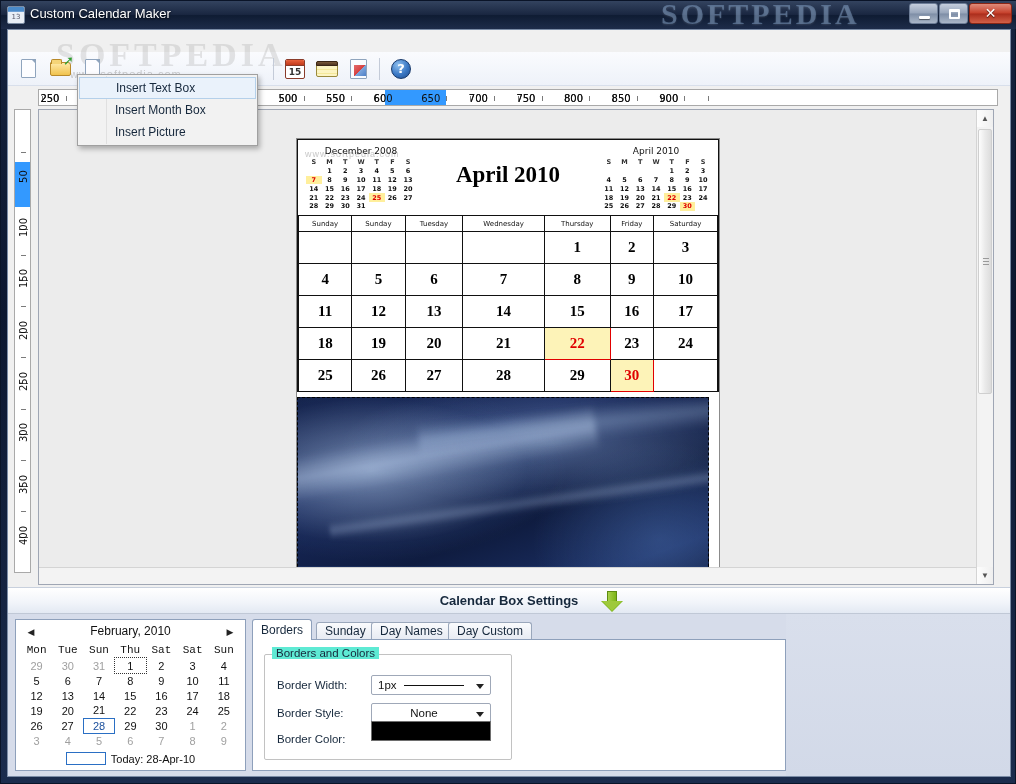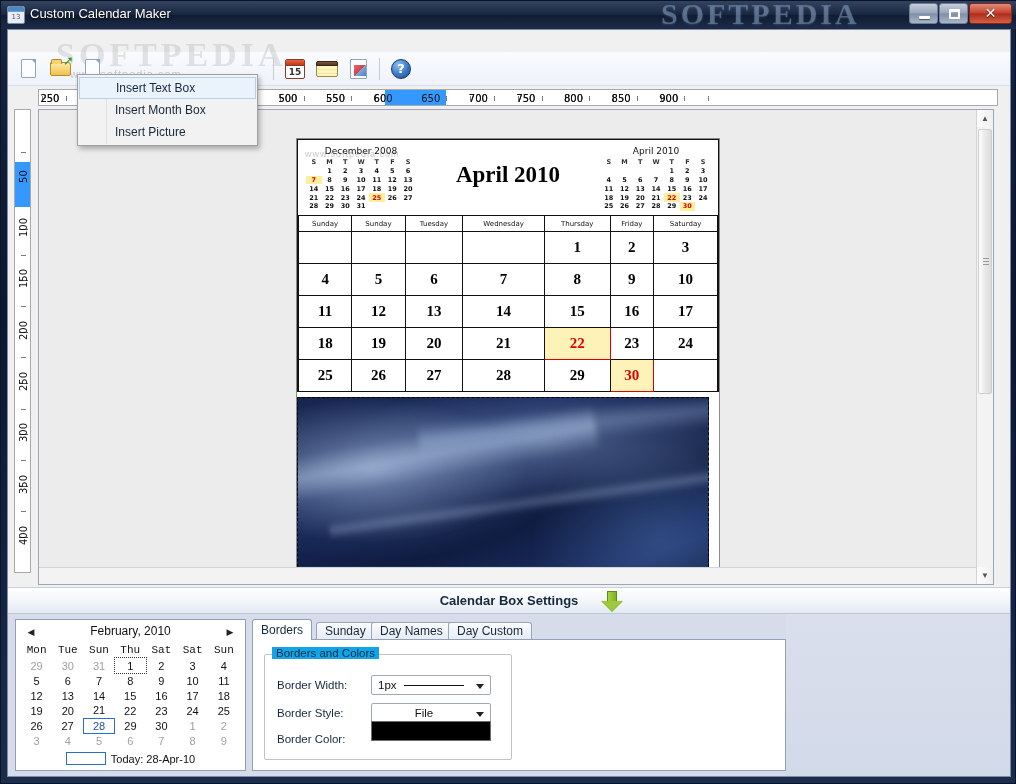--- a/index.html
+++ b/index.html
@@ -469,21 +469,21 @@
   }
   #tabpanel {
     position: absolute; left: 0; top: 20px; width: 534px; height: 132px;
     background: #ffffff; border: 1px solid #8ea0bb;
   }
   #groupbox {
     position: absolute; left: 11px; top: 14px; width: 248px; height: 106px;
     border: 1px solid #c2c2c2; border-radius: 2px;
   }
   #groupbox .legend {
-    position: absolute; left: 7px; top: -8px; background: #0ea5e9;
+    position: absolute; left: 7px; top: -8px; background: #5eead4;
     padding: 0 4px; font-size: 11.5px; color: #16283c;
   }
   .field-label {
     position: absolute; font-size: 11.5px; color: #16283c;
     font-family: "Liberation Sans", sans-serif;
   }
   .combo {
     position: absolute; height: 20px; width: 120px;
     background: #ffffff; border: 1px solid #9fa8b8; border-radius: 2px;
     cursor: pointer;
@@ -1000,21 +1000,21 @@
 
             <div class="field-label" style="left:12px; top:24px">Border Width:</div>
             <div class="combo" style="left:106px; top:20px">
               <div class="txt">1px</div>
               <div class="line"></div>
               <div class="caret"></div>
             </div>
 
             <div class="field-label" style="left:12px; top:52px">Border Style:</div>
             <div class="combo" style="left:106px; top:48px">
-              <div class="txt center">File</div>
+              <div class="txt center">None</div>
               <div class="caret"></div>
             </div>
 
             <div class="field-label" style="left:12px; top:78px">Border Color:</div>
             <div id="color-swatch"></div>
           </div>
         </div>
       </div>
 
       <div id="br-filler"></div>

